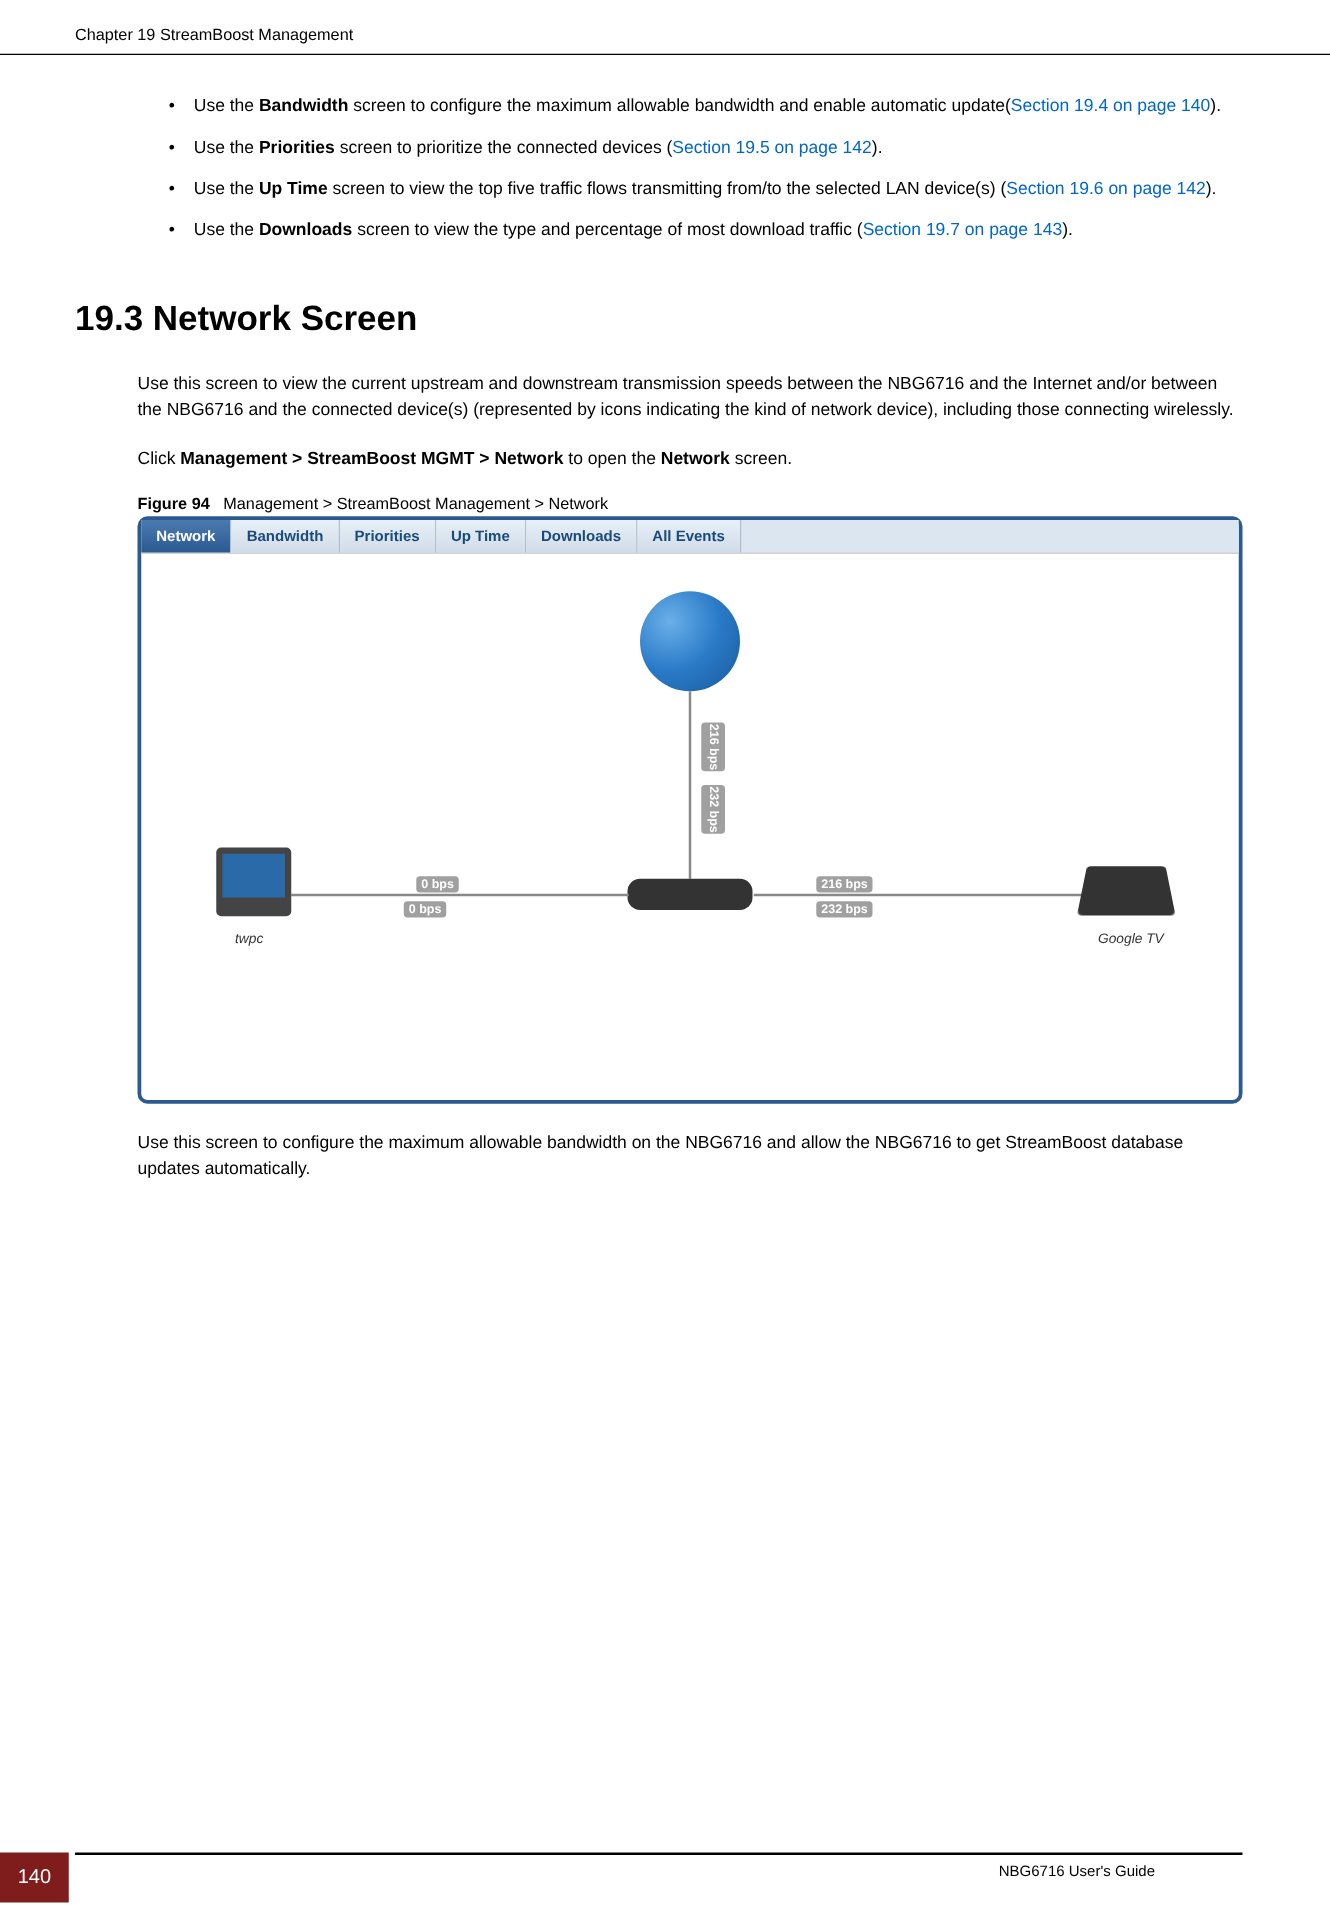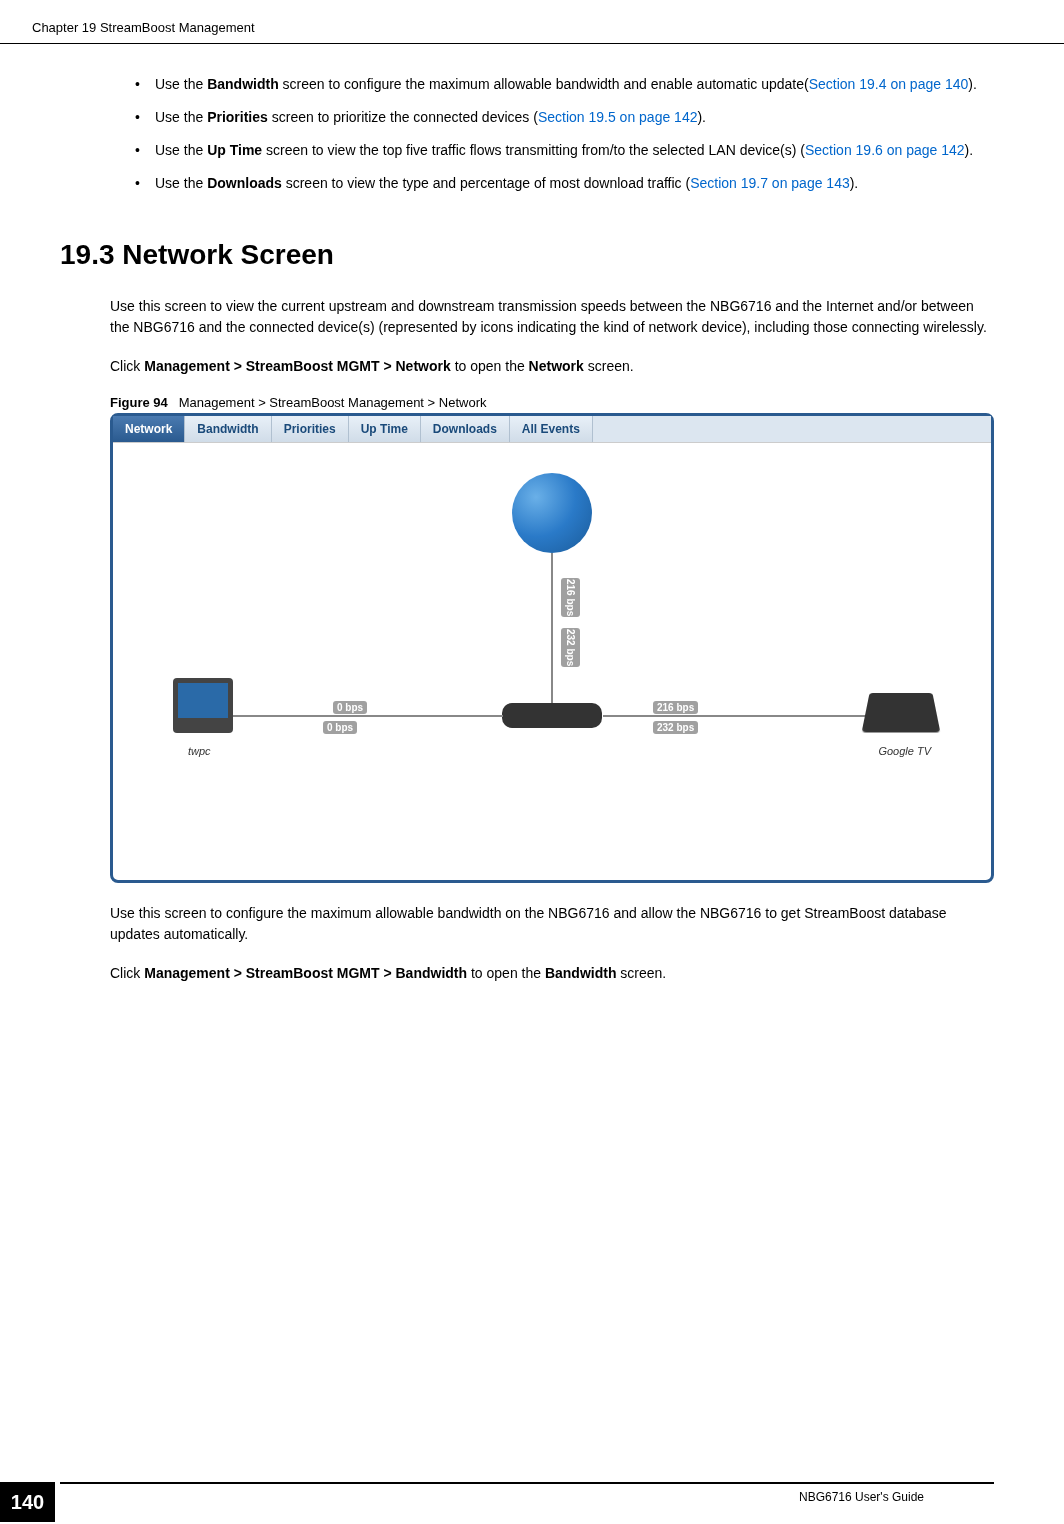--- a/index.html
+++ b/index.html
@@ -12,21 +12,21 @@
       font-size: 14px;
       color: #000;
       background: #fff;
       width: 1064px;
       height: 1524px;
       position: relative;
     }
     .page-header {
       display: flex;
       justify-content: space-between;
-      padding: 20px 70px 8px 32px;
+      padding: 20px 70px 8px 60px;
       border-bottom: 1px solid #000;
       font-size: 13px;
     }
     .content {
       padding: 30px 70px 0 110px;
     }
     .bullet-list {
       padding-left: 25px;
       margin-bottom: 14px;
     }
@@ -189,24 +189,24 @@
       padding: 0 70px 0 0;
       border-top: 2px solid #000;
       margin: 0 70px 0 60px;
     }
     .page-number-box {
       position: absolute;
       left: -60px;
       top: -2px;
       width: 55px;
       height: 40px;
-      background: #000000;
+      background: #7f1d1d;
       color: #fff;
-      font-size: 20px;
-      font-weight: bold;
+      font-size: 16px;
+      font-weight: normal;
       display: flex;
       align-items: center;
       justify-content: center;
     }
     .footer-text {
       text-align: right;
       padding-top: 6px;
       font-size: 12px;
     }
   </style>
@@ -270,22 +270,19 @@
       <div class="device-pc"></div>
       <span class="device-label dl-pc">twpc</span>
       <div class="device-tablet"></div>
       <span class="device-label dl-tablet">Google TV</span>
     </div>
   </div>
 
 
   <p class="body-text">Use this screen to configure the maximum allowable bandwidth on the NBG6716 and allow the NBG6716 to get StreamBoost database updates automatically.</p>
 
-  <p class="body-text">
-    <span>Click </span><span class="bold">Management &gt; StreamBoost MGMT &gt; Bandwidth</span><span> to open the </span><span class="bold">Bandwidth</span><span> screen.</span>
-  </p>
 
 </div>
 
 <div class="page-footer">
   <div class="page-number-box">140</div>
   <div class="footer-text">NBG6716 User's Guide</div>
 </div>
 
 </body></html>

